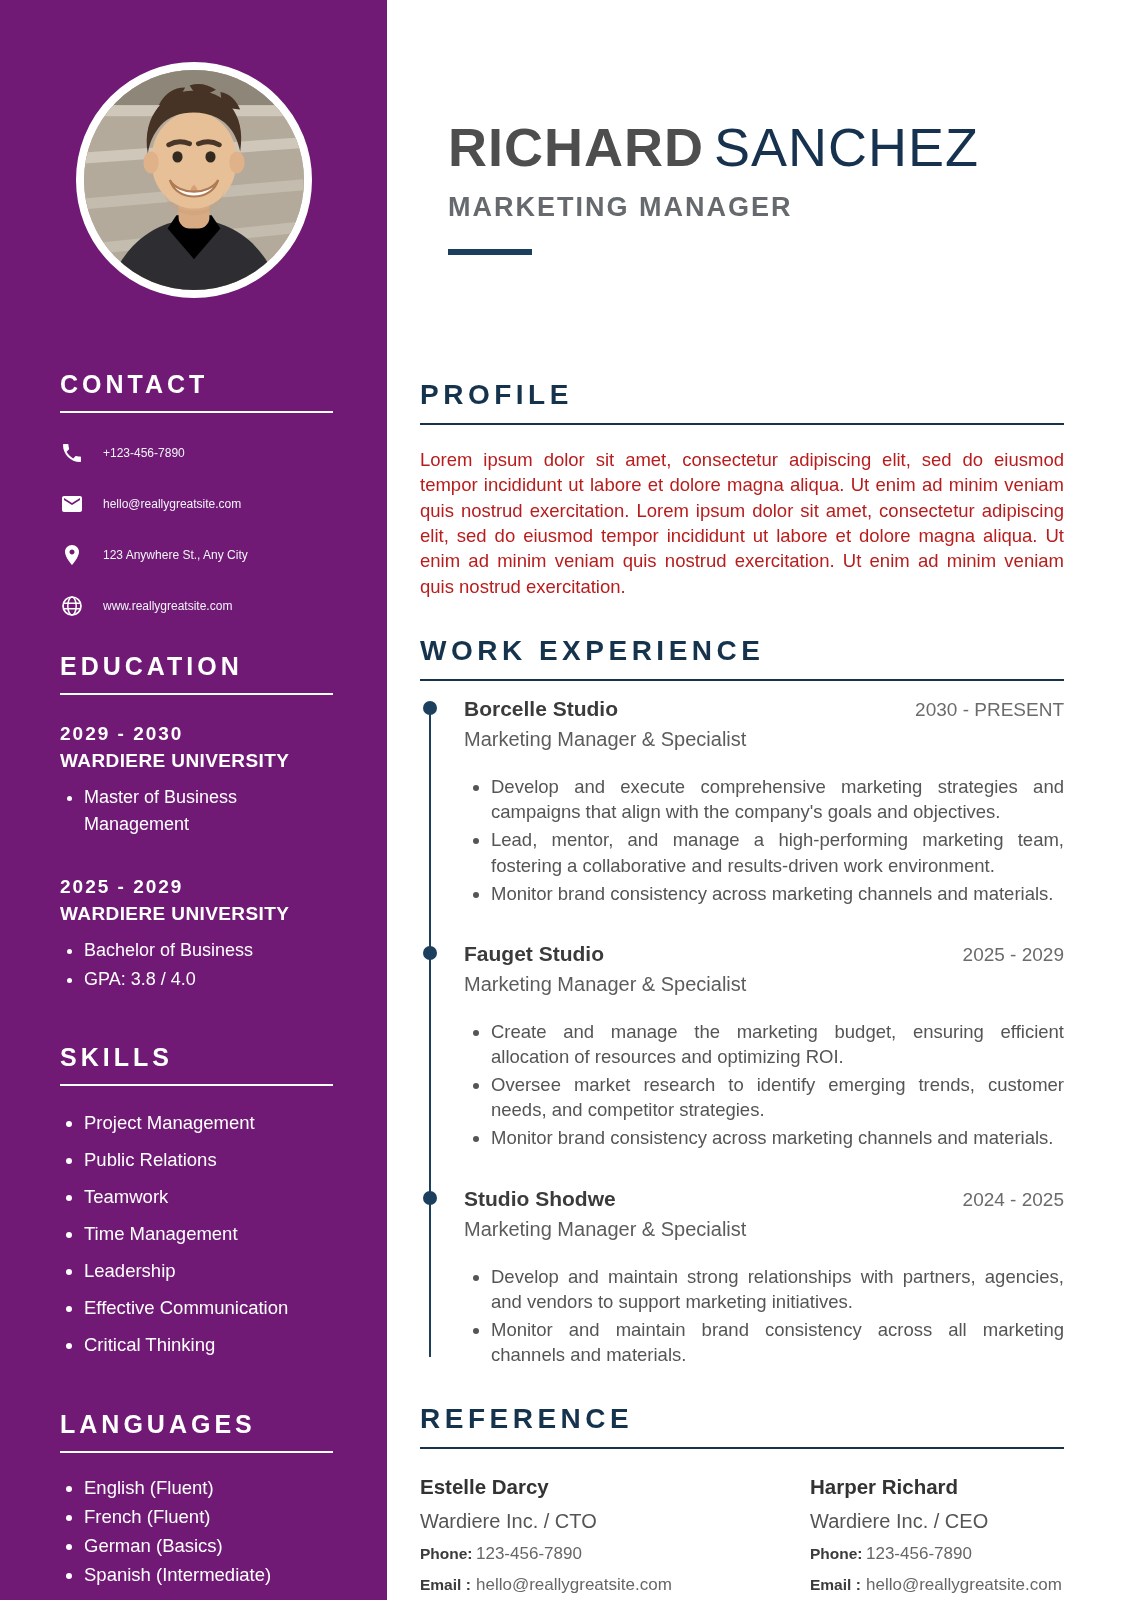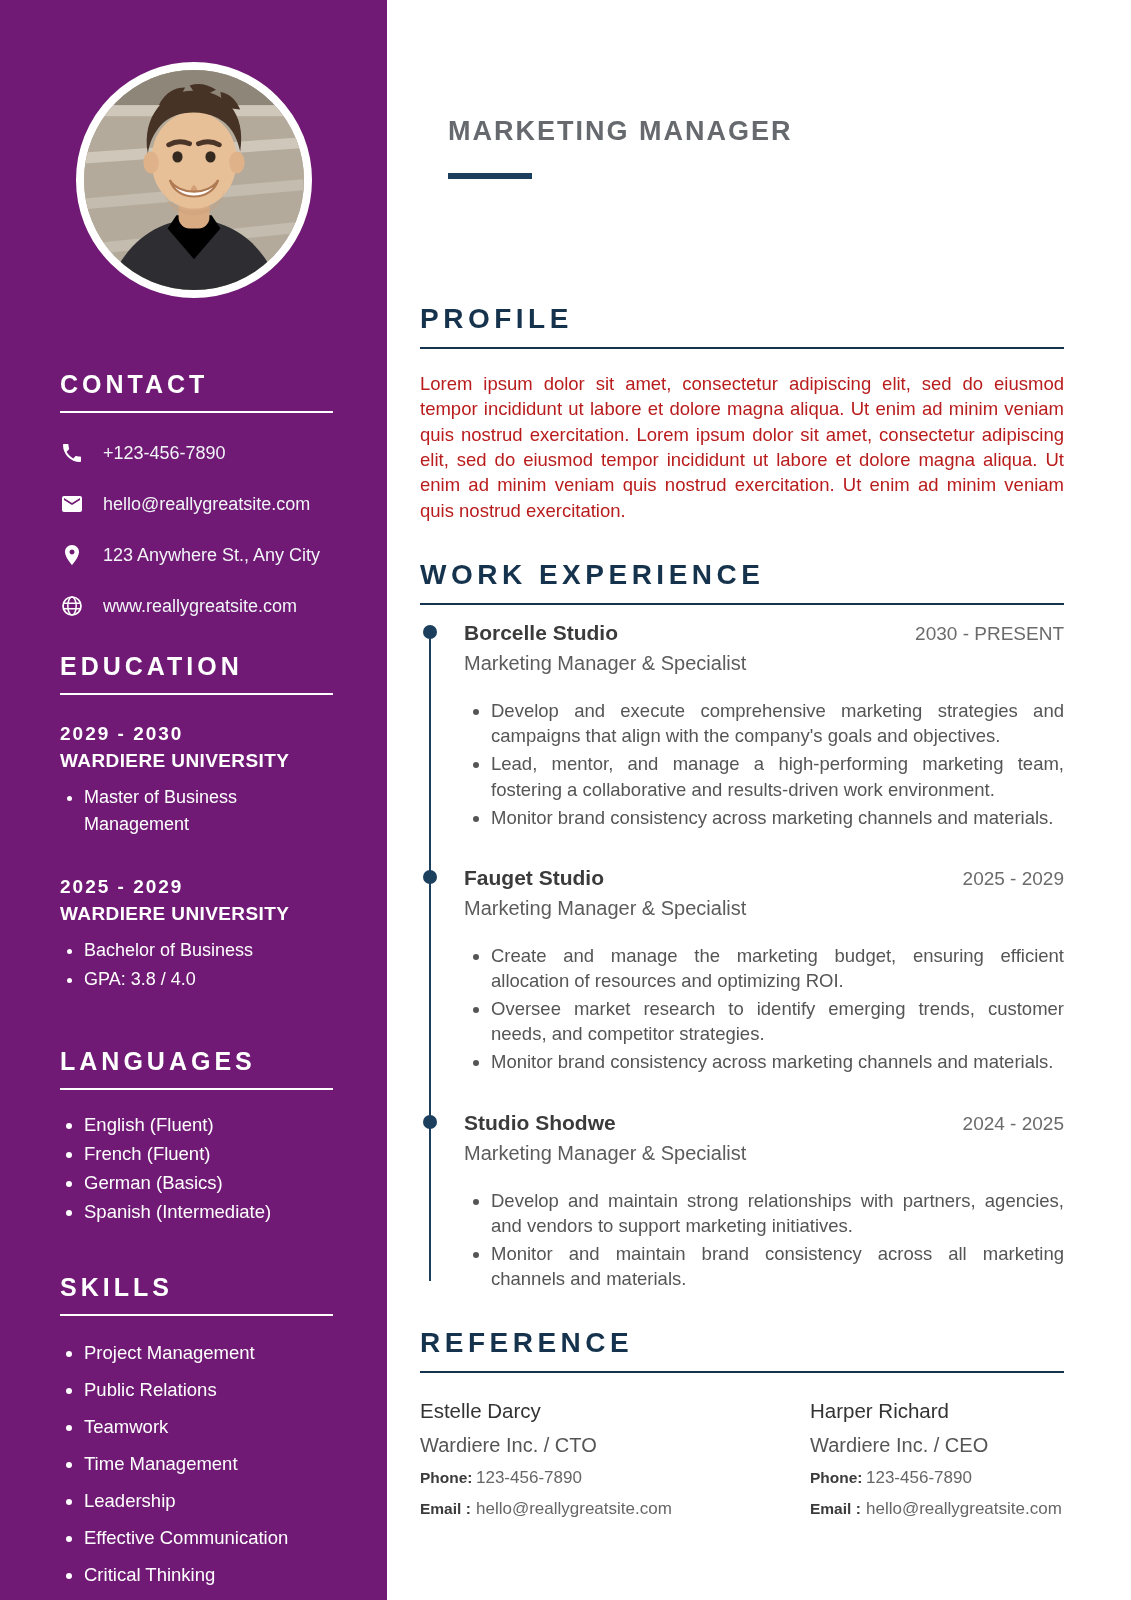--- a/index.html
+++ b/index.html
@@ -26,21 +26,21 @@
   .photo svg { display:block; width:100%; height:100%; }
   .side-section { padding:0 54px 0 60px; }
   .s-heading {
     font-size:25px; font-weight:700; letter-spacing:4px;
     color:#fff; padding-bottom:12px; border-bottom:2px solid #ffffff;
   }
   .contact { margin-top:72px; }
   .contact-list { margin-top:28px; }
   .c-row { display:flex; align-items:center; gap:19px; margin-bottom:27px; }
   .c-row .ico { width:24px; height:24px; flex:0 0 24px; }
-  .c-row .txt { font-size:18px; color:#f2f5f7; }
+  .c-row .txt { font-size:12px; color:#f2f5f7; }
 
   .education { margin-top:34px; }
   .edu-item { margin-top:28px; }
   .edu-item + .edu-item { margin-top:38px; }
   .edu-dates { font-size:19px; font-weight:700; letter-spacing:2px; }
   .edu-school { font-size:19px; font-weight:700; margin-top:5px; letter-spacing:.4px; }
   .edu-bullets { margin-top:12px; padding-left:24px; }
   .edu-bullets li { font-size:18px; line-height:1.5; margin-bottom:2px; }
 
   .skills { margin-top:50px; }
@@ -89,21 +89,21 @@
   .dates { font-size:19px; color:#6b6b6b; }
   .role { margin-top:7px; font-size:20px; color:#5c5c5c; }
   .job-bullets { margin-top:23px; padding-left:27px; }
   .job-bullets li {
     font-size:18.5px; line-height:1.36; color:#555;
     text-align:justify; margin-bottom:3px;
   }
 
   .reference { margin-top:36px; }
   .ref-grid { display:grid; grid-template-columns:390px 1fr; margin-top:26px; }
-  .ref-name { font-size:20.5px; font-weight:400; color:#333; }
+  .ref-name { font-size:20.5px; font-weight:700; color:#333; }
   .ref-org { margin-top:11px; font-size:20px; color:#555; }
   .ref-row { margin-top:11px; display:flex; align-items:baseline; }
   .ref-label { font-size:15.5px; font-weight:700; color:#3b3b3b; width:56px; flex:0 0 56px; }
   .ref-value { font-size:17px; color:#666; }
 </style>
 </head>
 <body>
 
 <div class="page">
 
@@ -178,47 +178,48 @@
       <div class="edu-item">
         <div class="edu-dates">2025 - 2029</div>
         <div class="edu-school">WARDIERE UNIVERSITY</div>
         <ul class="edu-bullets">
           <li>Bachelor of Business</li>
           <li>GPA: 3.8 / 4.0</li>
         </ul>
       </div>
     </section>
 
-    <section class="side-section languages">
-      <div class="s-heading">LANGUAGES</div>
-      <ul class="lang-list">
-        <li>English (Fluent)</li>
-        <li>French (Fluent)</li>
-        <li>German (Basics)</li>
-        <li>Spanish (Intermediate)</li>
-      </ul>
-    </section>
-
     <section class="side-section skills">
       <div class="s-heading">SKILLS</div>
       <ul class="skill-list">
         <li>Project Management</li>
         <li>Public Relations</li>
         <li>Teamwork</li>
         <li>Time Management</li>
         <li>Leadership</li>
         <li>Effective Communication</li>
         <li>Critical Thinking</li>
       </ul>
     </section>
+
+    <section class="side-section languages">
+      <div class="s-heading">LANGUAGES</div>
+      <ul class="lang-list">
+        <li>English (Fluent)</li>
+        <li>French (Fluent)</li>
+        <li>German (Basics)</li>
+        <li>Spanish (Intermediate)</li>
+      </ul>
+    </section>
   </aside>
 
   <main class="main">
 
     <header class="name-block">
+      <h1 class="name"><span class="first">RICHARD</span><span class="last">SANCHEZ</span></h1>
       <div class="job-title">MARKETING MANAGER</div>
       <div class="accent-bar"></div>
     </header>
 
     <section class="profile">
       <h2 class="m-heading">PROFILE</h2>
       <hr class="m-rule">
       <p class="profile-text">Lorem ipsum dolor sit amet, consectetur adipiscing elit, sed do eiusmod tempor incididunt ut labore et dolore magna aliqua. Ut enim ad minim veniam quis nostrud exercitation. Lorem ipsum dolor sit amet, consectetur adipiscing elit, sed do eiusmod tempor incididunt ut labore et dolore magna aliqua. Ut enim ad minim veniam quis nostrud exercitation. Ut enim ad minim veniam quis nostrud exercitation.</p>
     </section>
 

